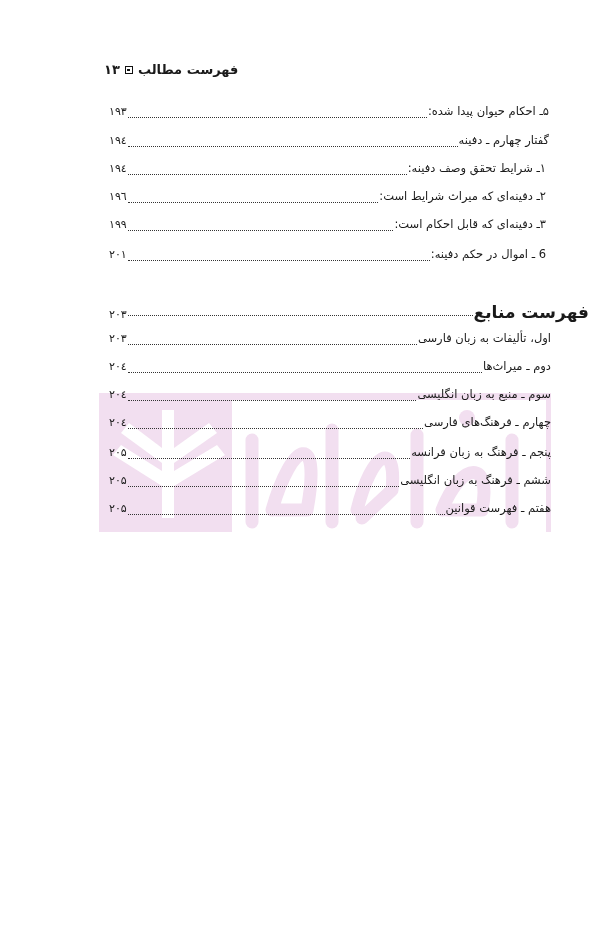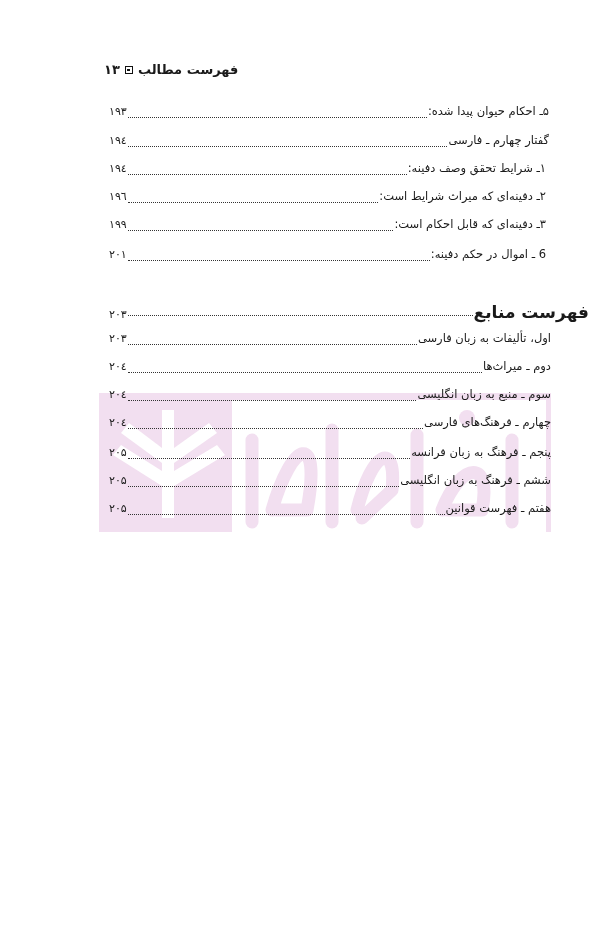--- a/index.html
+++ b/index.html
@@ -58,21 +58,21 @@
       </svg>
     </div>
   </div>
 
   <div class="toc-row" style="left:85px; width:440px; top:104px;">
     <span class="label">۵ـ احکام حیوان پیدا شده:</span>
     <span class="dots"></span>
     <span class="page-num">۱۹۳</span>
   </div>
   <div class="toc-row" style="left:85px; width:440px; top:133px;">
-    <span class="label">گفتار چهارم ـ فارسی</span>
+    <span class="label">گفتار چهارم ـ دفینه</span>
     <span class="dots"></span>
     <span class="page-num">۱۹٤</span>
   </div>
   <div class="toc-row" style="left:85px; width:437px; top:161px;">
     <span class="label">۱ـ شرایط تحقق وصف دفینه:</span>
     <span class="dots"></span>
     <span class="page-num">۱۹٤</span>
   </div>
   <div class="toc-row" style="left:85px; width:437px; top:189px;">
     <span class="label">۲ـ دفینه‌ای که میراث شرایط است:</span>

